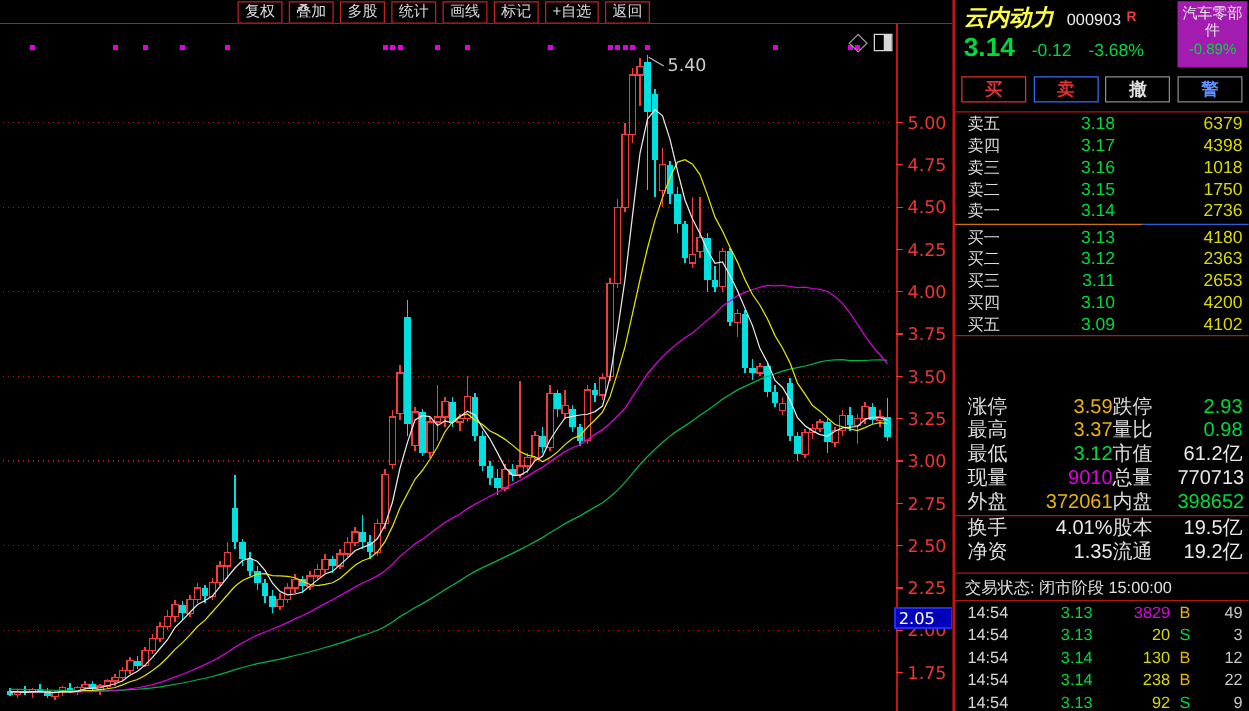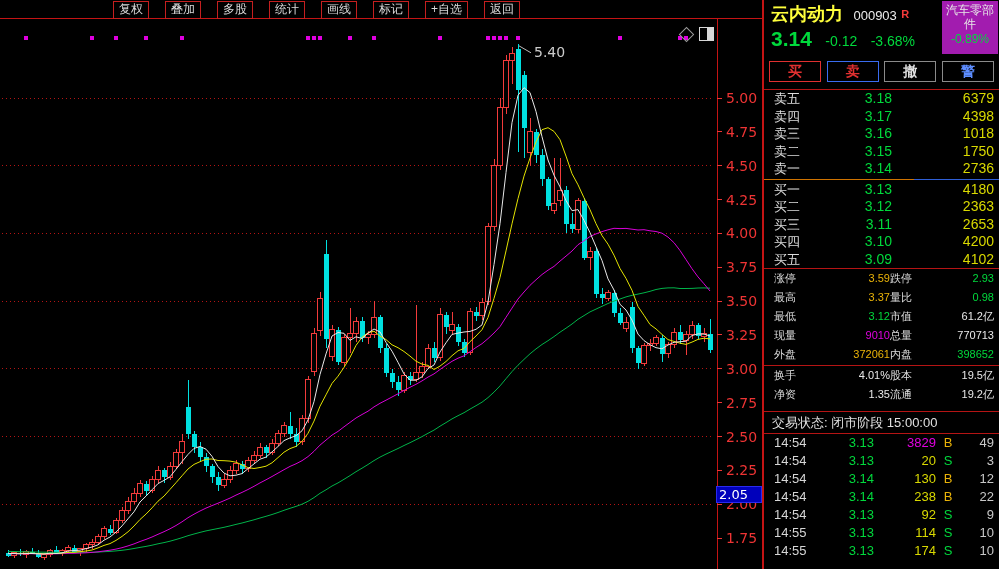--- a/index.html
+++ b/index.html
@@ -1,35 +1,35 @@
 <!DOCTYPE html>
 <html><head>
 <meta charset="utf-8">
 <style>
   html,body{margin:0;padding:0;background:#000;}
   body{width:999px;height:569px;position:relative;overflow:hidden;
        font-family:"Liberation Sans",sans-serif;-webkit-font-smoothing:none;}
   
   #chart-area{position:absolute;left:0;top:0;width:762px;height:569px;}
   #kline-svg{position:absolute;left:0;top:0;}
-  #toolbar{position:absolute;top:1px;right:242px;display:flex;gap:16px;z-index:5;}
+  #toolbar{position:absolute;top:1px;right:242px;display:flex;gap:5px;z-index:5;}
   .tbtn{border:1px solid #c41f1f;color:#dcdcdc;background:#000;font-size:12px;
         line-height:14px;padding:0 5px;height:16px;white-space:nowrap;cursor:pointer;}
   #corner-icons{position:absolute;left:681px;top:27px;display:flex;gap:7px;align-items:center;z-index:5;}
   .diamond{width:9px;height:9px;border:1px solid #9a9a9a;transform:rotate(45deg);}
   .pane{width:13px;height:12px;border:1px solid #d8d8d8;position:relative;}
   .pane span{position:absolute;right:0;top:0;width:6px;height:100%;background:#d8d8d8;}
   
   #panel{position:absolute;left:762px;top:0;width:237px;height:569px;background:#000;
          border-left:2px solid #c41414;box-sizing:border-box;overflow:hidden;color:#ddd;}
   .red{color:#eab308;} .green{color:#00d93c;} .yellow{color:#d9d900;}
   .magenta{color:#e000e0;} .white{color:#e8e8e8;}
   #p-head{position:relative;height:56px;padding:2px 0 0 7px;}
   .t-row{height:24px;line-height:24px;white-space:nowrap;}
-  .t-name{color:#ffff3c;font-size:18px;font-weight:bold;}
+  .t-name{color:#ffff3c;font-size:18px;font-weight:bold;font-style:italic;}
   .t-code{color:#ececec;font-size:13px;margin-left:6px;}
   .t-flag{color:#f23b3b;font-size:11px;font-weight:bold;vertical-align:top;}
   .p-row{height:26px;line-height:26px;white-space:nowrap;}
   .p-last{font-size:21px;font-weight:bold;}
   .p-chg,.p-pct{font-size:14px;margin-left:9px;}
   #sector{position:absolute;right:1px;top:1px;width:56px;height:53px;background:#a21caf;
           text-align:center;font-size:12px;line-height:14px;color:#e6e6e6;padding-top:2px;
           box-sizing:border-box;cursor:pointer;}
   #sector .s-pct{display:block;margin-top:1px;}
   #actions{display:flex;justify-content:space-between;padding:3px 5px 0 5px;height:24px;}
@@ -41,21 +41,21 @@
   .abtn.warn{color:#5d8dff;}
   #book{border-top:1px solid #b51414;border-bottom:1px solid #b51414;margin-top:4px;}
   .b-row{display:grid;grid-template-columns:38px 80px 1fr;height:17.5px;line-height:17.5px;
          padding:0 5px 0 10px;font-size:14px;cursor:pointer;}
   .b-label{font-size:13px;color:#dcdcdc;}
   .b-price{text-align:right;}
   .b-vol{text-align:right;}
   .bdiv{display:flex;align-items:center;height:3px;}
   .bdiv .o{width:150px;height:1px;background:#cf7300;}
   .bdiv .b{flex:1;height:1px;background:#2f5fd6;}
-  #stats{font-size:11px;}
+  #stats{font-size:16px;margin-top:47px;}
   .s-row{display:grid;grid-template-columns:60px 56px 52px 1fr;height:19px;line-height:19px;
          padding:0 5px 0 10px;}
   .s-v{text-align:right;}
   .s-sep{border-top:1px solid #b51414;height:0;margin-top:1px;}
   #status{border-top:1px solid #b51414;border-bottom:1px solid #b51414;height:21px;
           line-height:21px;font-size:13px;color:#e0e0e0;padding-left:8px;margin-top:7px;}
   #ticks{font-size:13px;}
   .tk-row{display:grid;grid-template-columns:42px 58px 62px 24px 1fr;height:18px;line-height:18px;
           padding:0 5px 0 10px;}
   .tk-t{color:#d6d6d6;}

